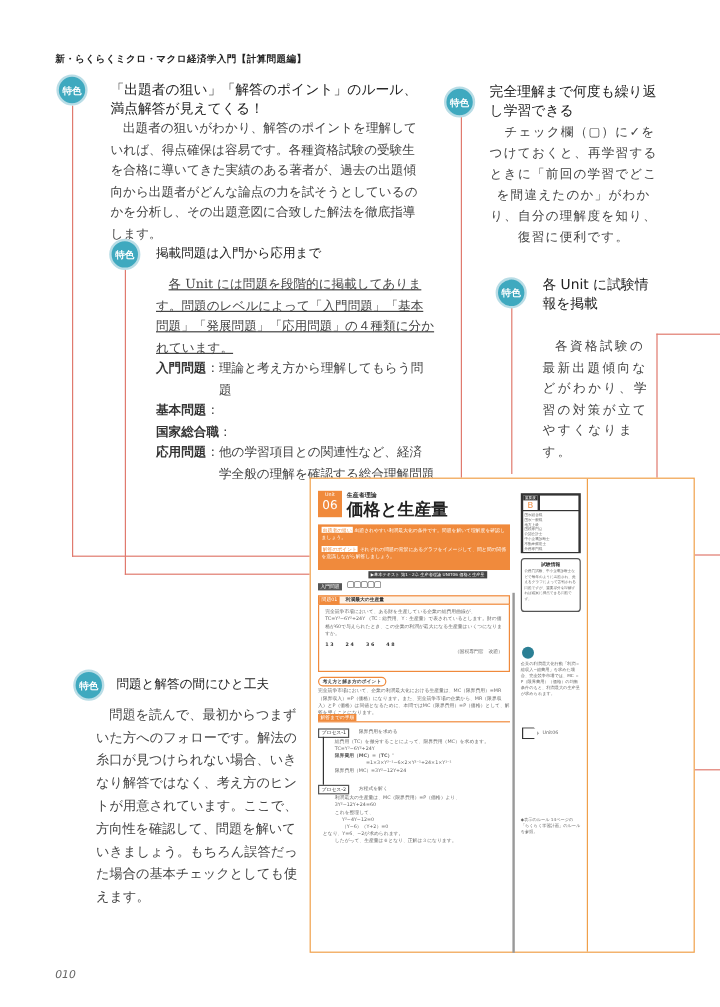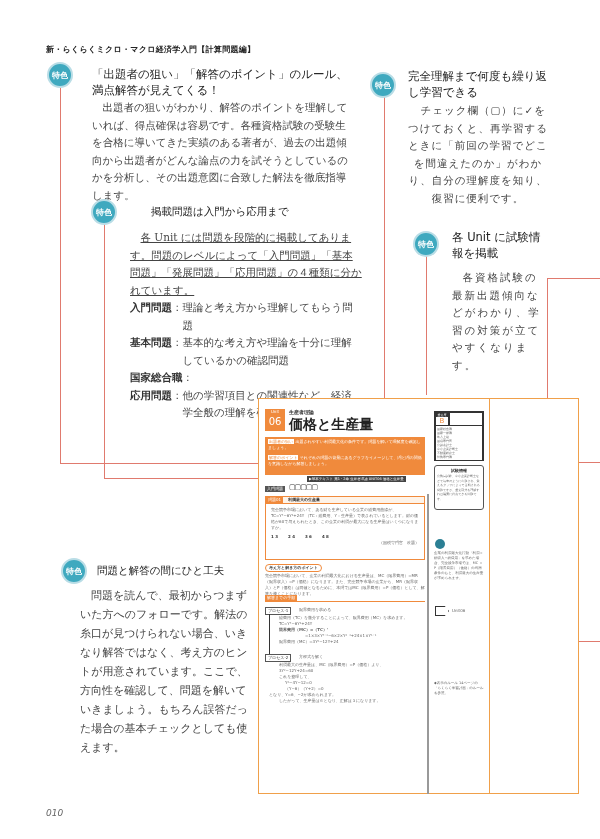--- a/index.html
+++ b/index.html
@@ -60,49 +60,48 @@
 </div>
 
 <div class="abs badge" style="left:370px; top:72px;">特色</div>
 <div class="abs" style="left:408px; top:68px; width:140px;">
   <div class="title">完全理解まで何度も繰り返し学習できる</div>
   <div class="body-text" style="text-indent:1em; margin-top:2px; letter-spacing:1px;text-align:center;">チェック欄（▢）に✓をつけておくと、再学習するときに「前回の学習でどこを間違えたのか」がわかり、自分の理解度を知り、復習に便利です。</div>
 </div>
 
 <div class="abs badge" style="left:91px; top:199px;">特色</div>
 <div class="abs" style="left:130px; top:203px; width:232px;">
-  <div class="title" style="font-size:10.5px;margin-left:21px;">掲載問題は入門から応用まで</div>
+  <div class="title" style="font-size:10.5px;">掲載問題は入門から応用まで</div>
   <div class="body-text" style="text-indent:1em; margin-top:10px;text-decoration:underline;">各 Unit には問題を段階的に掲載してあります。問題のレベルによって「入門問題」「基本問題」「発展問題」「応用問題」の４種類に分かれています。</div>
   <div class="body-text">
     <div class="def-row">
         <span class="def-term">入門問題</span>
         <span>：</span>
         <span>理論と考え方から理解してもらう問題</span>
       </div>
     <div class="def-row">
         <span class="def-term">基本問題</span>
         <span>：</span>
-        <span>基本的な考え方や理論を十分に理解しているかの確認問題</span>
       </div>
     <div class="def-row">
         <span class="def-term">国家総合職</span>
         <span>：</span>
       </div>
     <div class="def-row">
         <span class="def-term">応用問題</span>
         <span>：</span>
         <span>他の学習項目との関連性など、経済学全般の理解を確認する総合理解問題</span>
       </div>
   </div>
 </div>
 
 <div class="abs badge" style="left:413px; top:231px;">特色</div>
 <div class="abs" style="left:452px; top:229px; width:96px;">
   <div class="title">各 Unit に試験情報を掲載</div>
-  <div class="body-text" style="text-indent:1em; margin-top:8px; letter-spacing:2px;">各資格試験の最新出題傾向などがわかり、学習の対策が立てやすくなります。</div>
+  <div class="body-text" style="text-indent:1em; margin-top:20px; letter-spacing:2px;">各資格試験の最新出題傾向などがわかり、学習の対策が立てやすくなります。</div>
 </div>
 
 <div class="abs badge" style="left:61px; top:558px;">特色</div>
 <div class="abs" style="left:97px; top:562px; width:160px;">
   <div class="title" style="font-size:10.5px;">問題と解答の間にひと工夫</div>
 </div>
 <div class="abs body-text" style="left:80px; top:586px; width:172px; text-indent:1em; font-size:11px; line-height:19px;">問題を読んで、最初からつまずいた方へのフォローです。解法の糸口が見つけられない場合、いきなり解答ではなく、考え方のヒントが用意されています。ここで、方向性を確認して、問題を解いていきましょう。もちろん誤答だった場合の基本チェックとしても使えます。</div>
 
 <div class="abs page">
 

